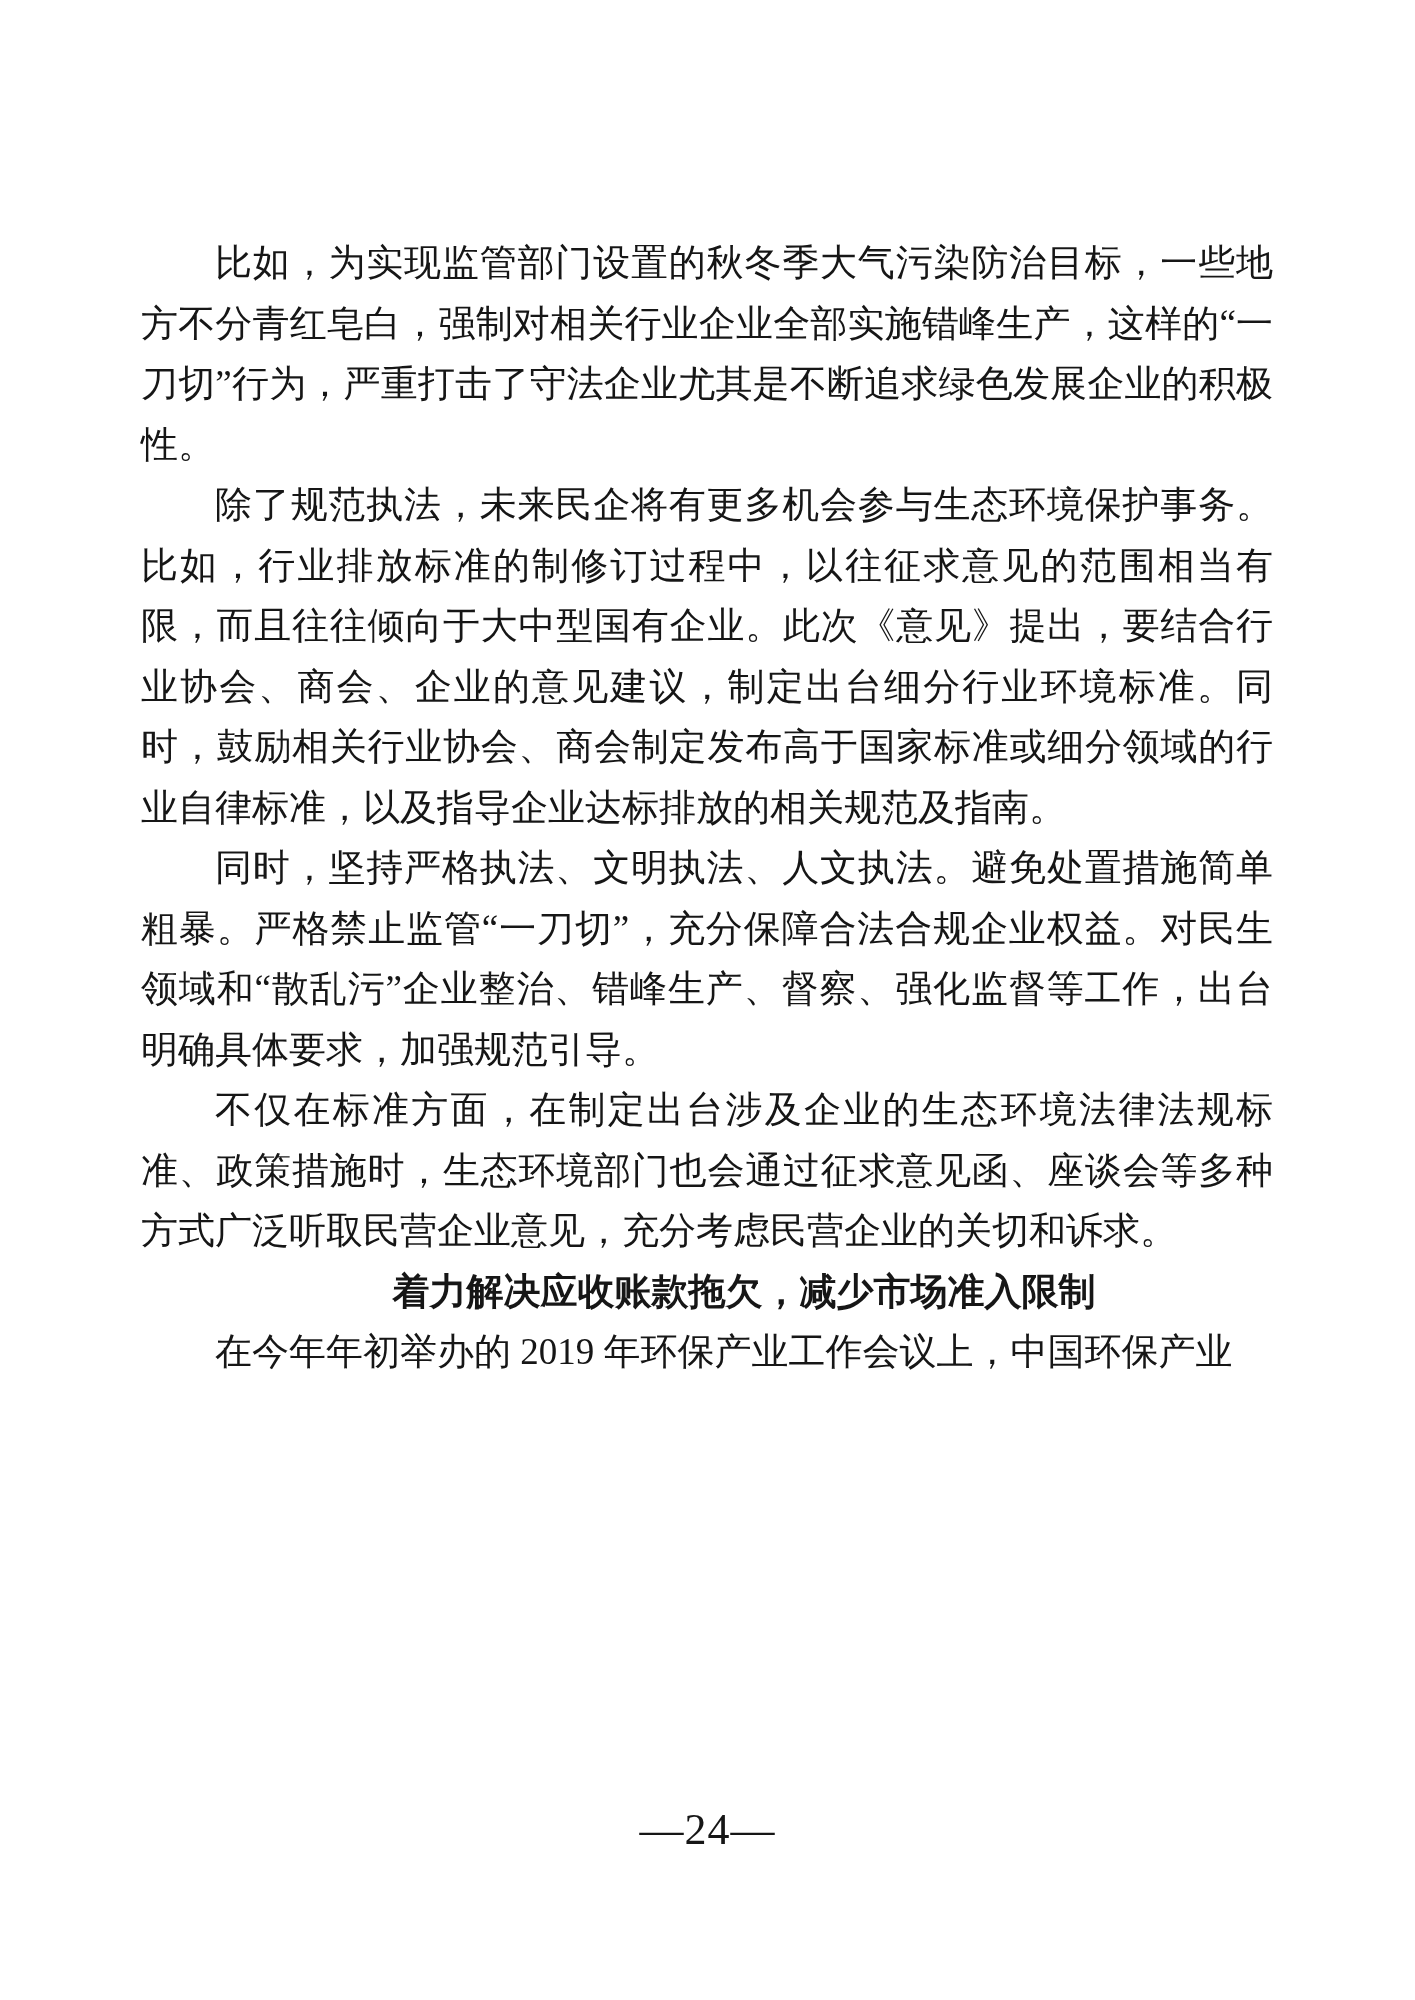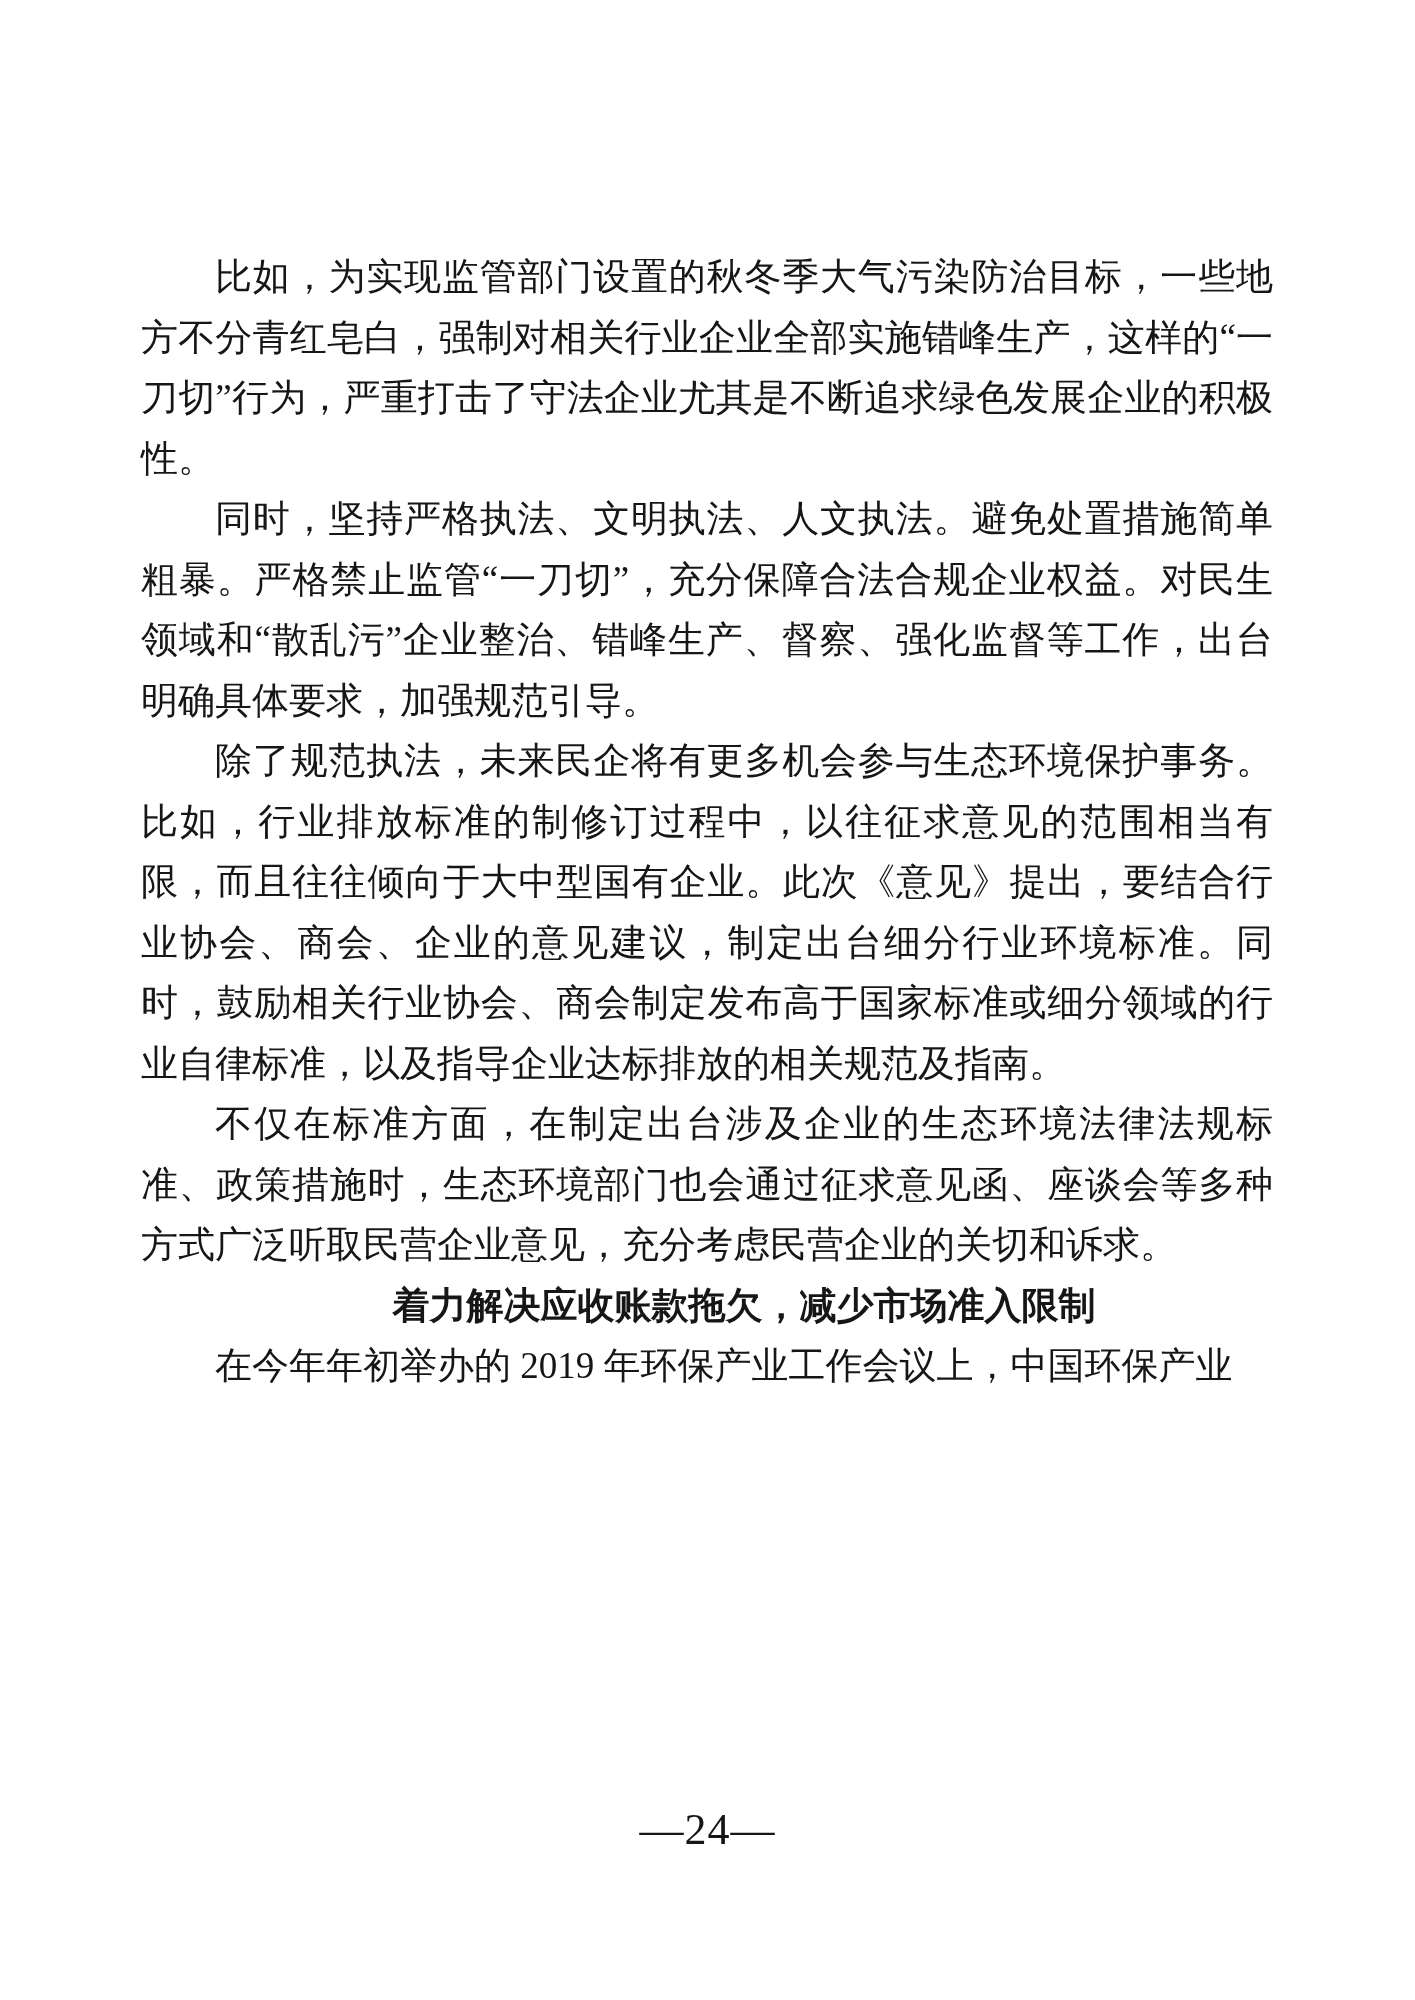--- a/index.html
+++ b/index.html
@@ -12,21 +12,21 @@
     width: 1415px;
     height: 2000px;
     background: var(--paper, #ffffff);
     font-family: "Liberation Serif", "DejaVu Serif", serif;
     color: var(--ink, #161616);
     overflow: hidden;
     box-sizing: border-box;
   }
   .content {
     position: absolute;
-    top: 247px;
+    top: 233px;
     left: 141px;
     width: 1132px;
   }
   .content p {
     margin: 0;
     font-size: 37px;
     line-height: 60.5px;
     text-align: justify;
     text-justify: inter-character;
     text-indent: 2em;
@@ -47,20 +47,20 @@
     line-height: 48px;
     letter-spacing: 1px;
   }
 </style>
 </head>
 <body>
 
 <div class="page">
   <div class="content">
     <p class="body">比如，为实现监管部门设置的秋冬季大气污染防治目标，一些地方不分青红皂白，强制对相关行业企业全部实施错峰生产，这样的“一刀切”行为，严重打击了守法企业尤其是不断追求绿色发展企业的积极性。</p>
+    <p class="body">除了规范执法，未来民企将有更多机会参与生态环境保护事务。比如，行业排放标准的制修订过程中，以往征求意见的范围相当有限，而且往往倾向于大中型国有企业。此次《意见》提出，要结合行业协会、商会、企业的意见建议，制定出台细分行业环境标准。同时，鼓励相关行业协会、商会制定发布高于国家标准或细分领域的行业自律标准，以及指导企业达标排放的相关规范及指南。</p>
     <p class="body">同时，坚持严格执法、文明执法、人文执法。避免处置措施简单粗暴。严格禁止监管“一刀切”，充分保障合法合规企业权益。对民生领域和“散乱污”企业整治、错峰生产、督察、强化监督等工作，出台明确具体要求，加强规范引导。</p>
-    <p class="body">除了规范执法，未来民企将有更多机会参与生态环境保护事务。比如，行业排放标准的制修订过程中，以往征求意见的范围相当有限，而且往往倾向于大中型国有企业。此次《意见》提出，要结合行业协会、商会、企业的意见建议，制定出台细分行业环境标准。同时，鼓励相关行业协会、商会制定发布高于国家标准或细分领域的行业自律标准，以及指导企业达标排放的相关规范及指南。</p>
     <p class="body">不仅在标准方面，在制定出台涉及企业的生态环境法律法规标准、政策措施时，生态环境部门也会通过征求意见函、座谈会等多种方式广泛听取民营企业意见，充分考虑民营企业的关切和诉求。</p>
     <p class="heading">着力解决应收账款拖欠，减少市场准入限制</p>
     <p class="body">在今年年初举办的 2019 年环保产业工作会议上，中国环保产业</p>
   </div>
   <div class="page-number">—24—</div>
 </div>
 
 </body></html>

